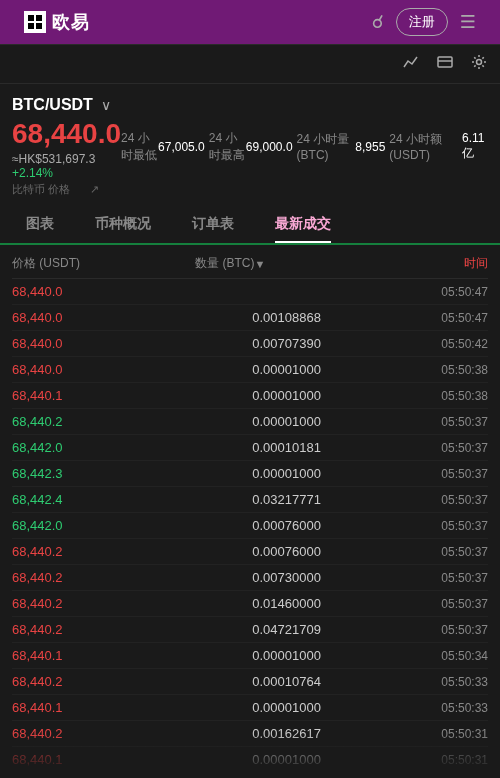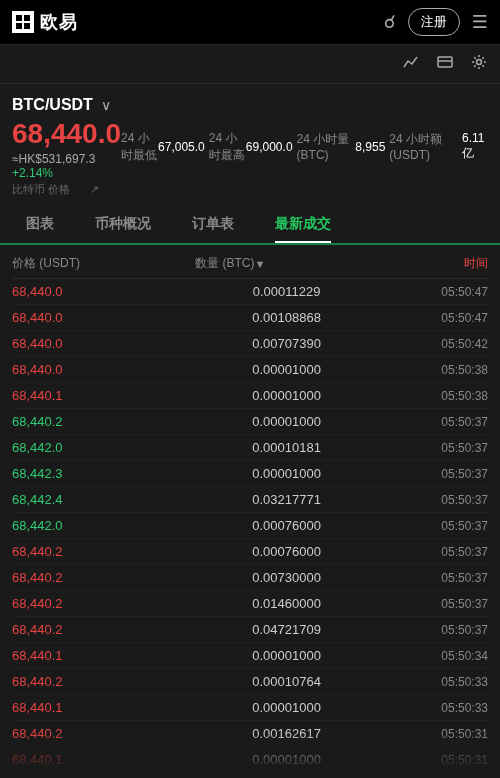--- a/index.html
+++ b/index.html
@@ -11,22 +11,22 @@
       min-height: 778px;
       font-size: 13px;
       overflow-x: hidden;
     }
 
     
     .header {
       display: flex;
       align-items: center;
       justify-content: space-between;
-      padding: 8px 12px;
-      background: #000000;
+      padding: 8px 24px;
+      background: #701a75;
       border-bottom: 1px solid #2a2a2a;
     }
     .logo {
       display: flex;
       align-items: center;
       gap: 6px;
     }
     .logo-icon {
       width: 22px;
       height: 22px;
@@ -160,21 +160,21 @@
     }
     .tab {
       padding: 10px 14px;
       color: #888;
       font-size: 14px;
       cursor: pointer;
       position: relative;
       white-space: nowrap;
     }
     .tab.active {
-      color: #22c55e;
+      color: #f9a8d4;
     }
     .tab.active::after {
       content: '';
       position: absolute;
       bottom: 0;
       left: 14px;
       right: 14px;
       height: 2px;
       background: #fff;
     }
@@ -318,21 +318,20 @@
     <div class="col-price">价格 (USDT)</div>
     <div class="col-qty">
       <span>数量 (BTC)</span>
       <span class="filter-icon">▼</span>
     </div>
     <div class="col-time">时间</div>
   </div>
   <div class="table-body" id="table-body">
   <div class="table-row">
     <div class="cell-price red">68,440.0</div>
-    <div class="cell-qty">0.00011229</div>
     <div class="cell-time">05:50:47</div>
   </div>
       <div class="table-row">
     <div class="cell-price red">68,440.0</div>
     <div class="cell-qty">0.00108868</div>
     <div class="cell-time">05:50:47</div>
   </div>
       <div class="table-row">
     <div class="cell-price red">68,440.0</div>
     <div class="cell-qty">0.00707390</div>

